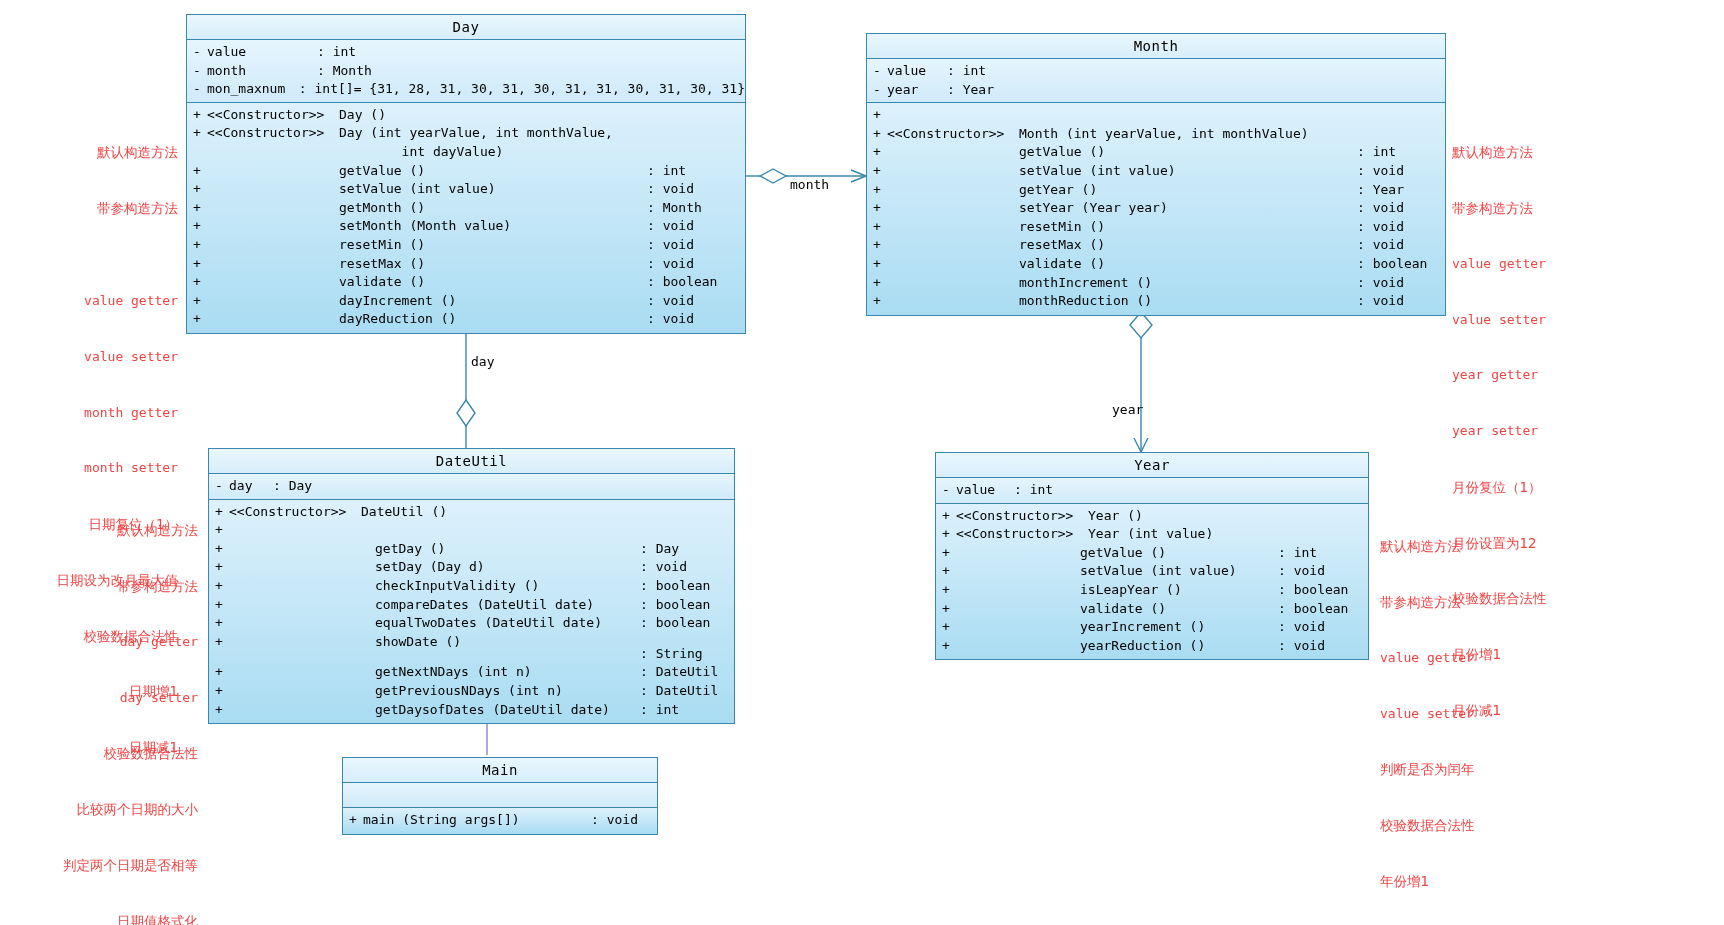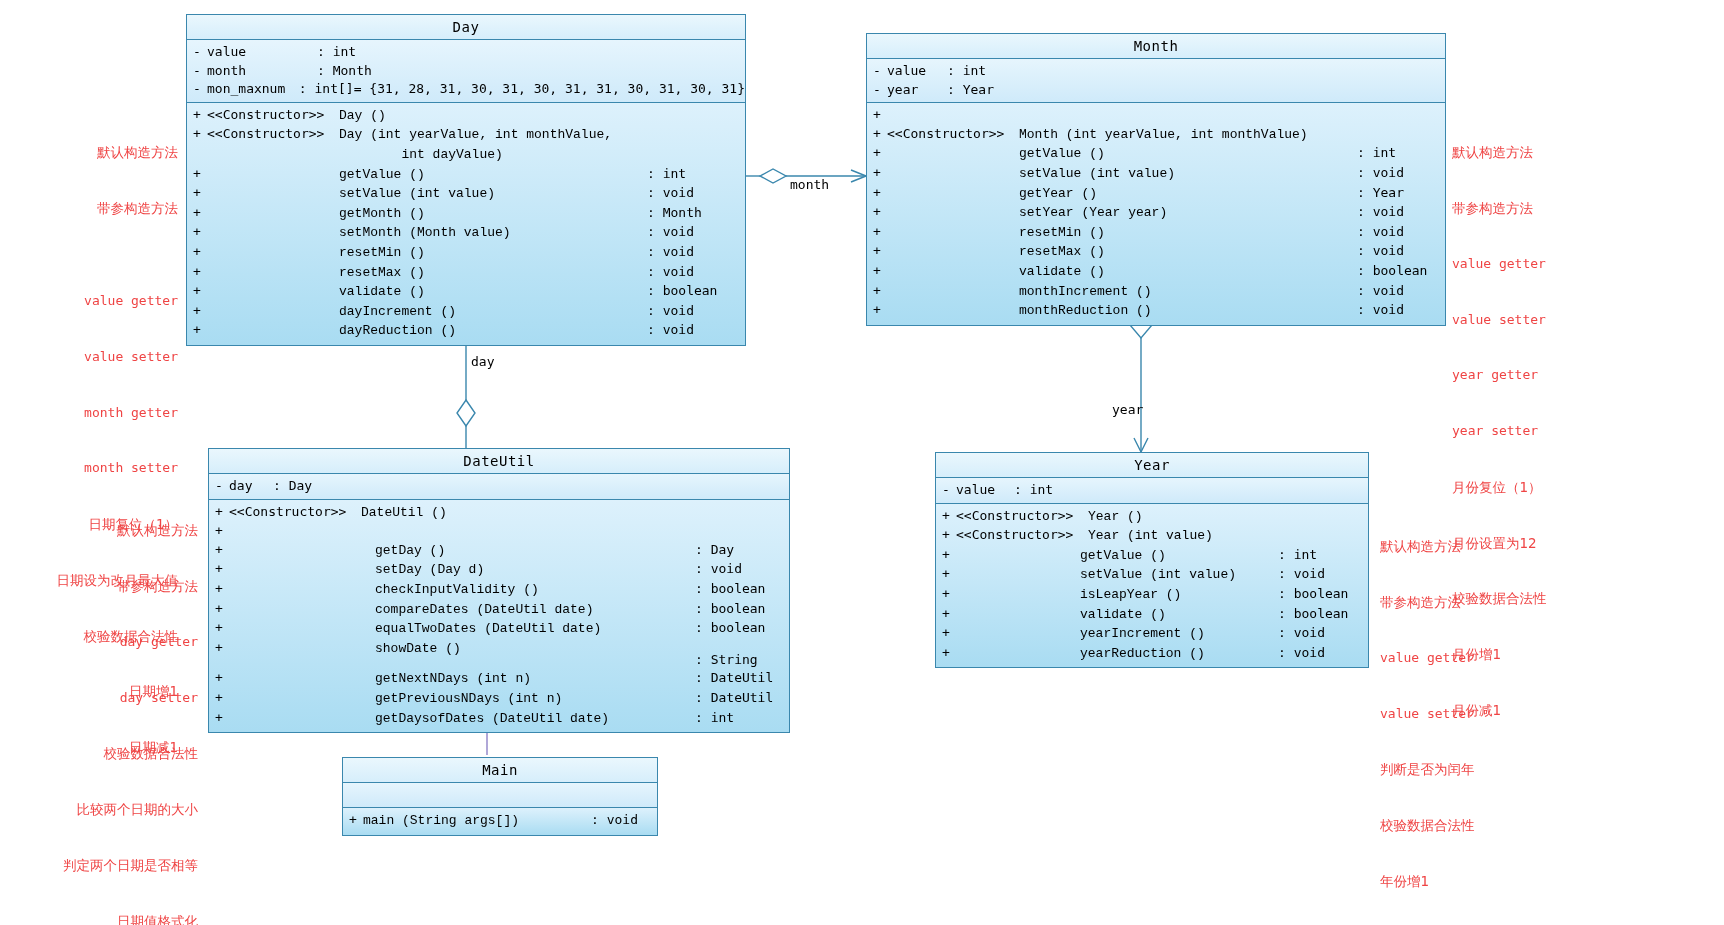--- a/index.html
+++ b/index.html
@@ -43,21 +43,21 @@
     font-size:13px;
     line-height:18.6px;
     color:#000;
     white-space:pre;
   }
   .vis{width:20px;flex:0 0 20px;text-align:center;}
   .mid{flex:1 1 auto;}
   .rtype{flex:0 0 auto;text-align:left;padding-right:8px;}
   .stereo{display:inline-block;width:132px;}
   .pad{display:inline-block;width:132px;}
-  .nm{display:inline-block;font-family:Liberation Mono, monospace;}
+  .nm{display:inline-block;}
 
   
   .ann{
     position:absolute;
     font-size:13px;
     line-height:18.6px;
     color:#ef4444;
     white-space:pre;
   }
   .ann.right{text-align:left;}
@@ -200,21 +200,21 @@
     <div>value setter</div>
     <div>year getter</div>
     <div>year setter</div>
     <div class="cn">月份复位（1）</div>
     <div class="cn">月份设置为12</div>
     <div class="cn">校验数据合法性</div>
     <div class="cn">月份增1</div>
     <div class="cn">月份减1</div>
   </div>
 
-  <div class="uml" id="box-dateutil" style="left:208px;top:448px;width:582px;">
+  <div class="uml" id="box-dateutil" style="left:208px;top:448px;width:527px;">
     <div class="title">DateUtil</div>
     <div class="attrs">
       <div class="row">
         <span class="vis">-</span>
         <span style="display:inline-block;width:44px;">day</span>
         <span>: Day</span>
       </div>
     </div>
     <div class="ops">
       <div class="row"><span class="vis">+</span><span class="mid"><span class="stereo">&lt;&lt;Constructor&gt;&gt;</span><span class="nm">DateUtil ()</span></span><span class="rtype" style="width:86px;"></span></div>

